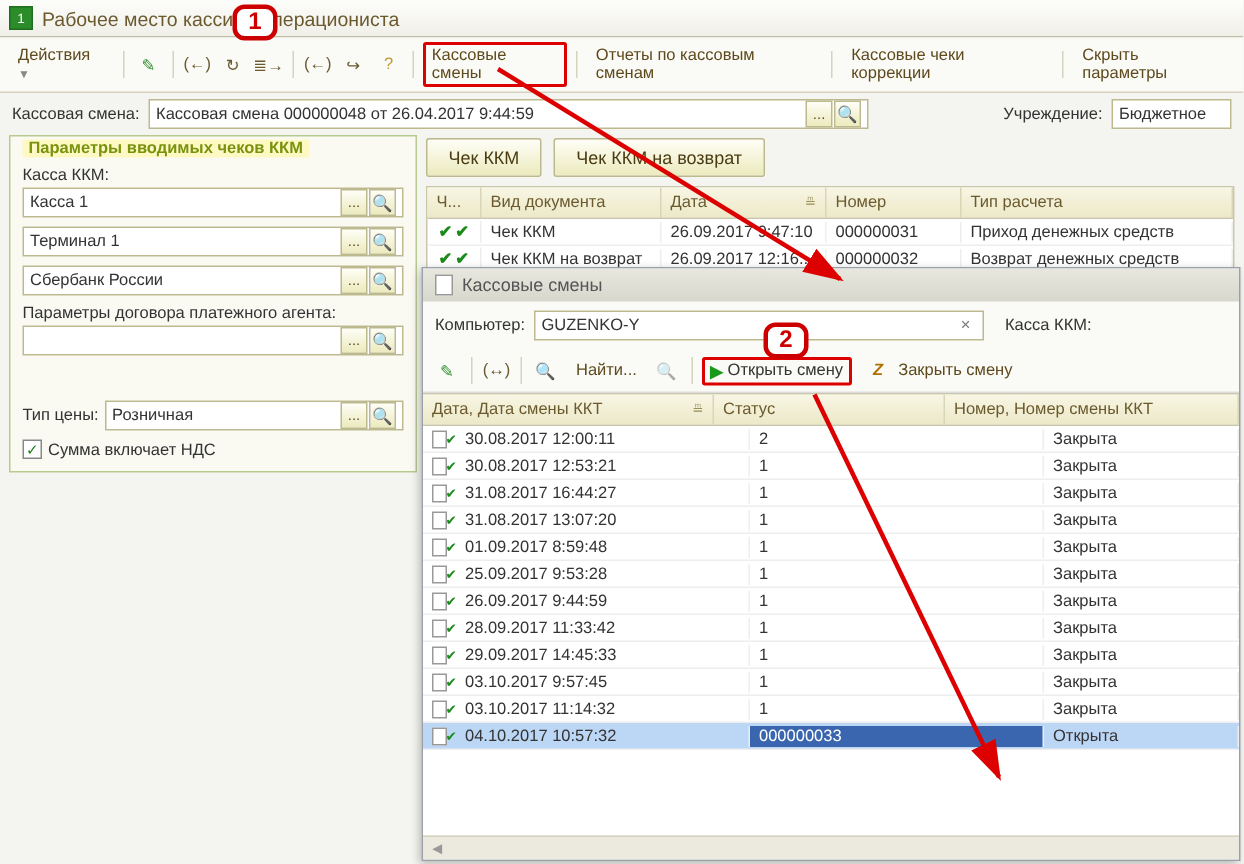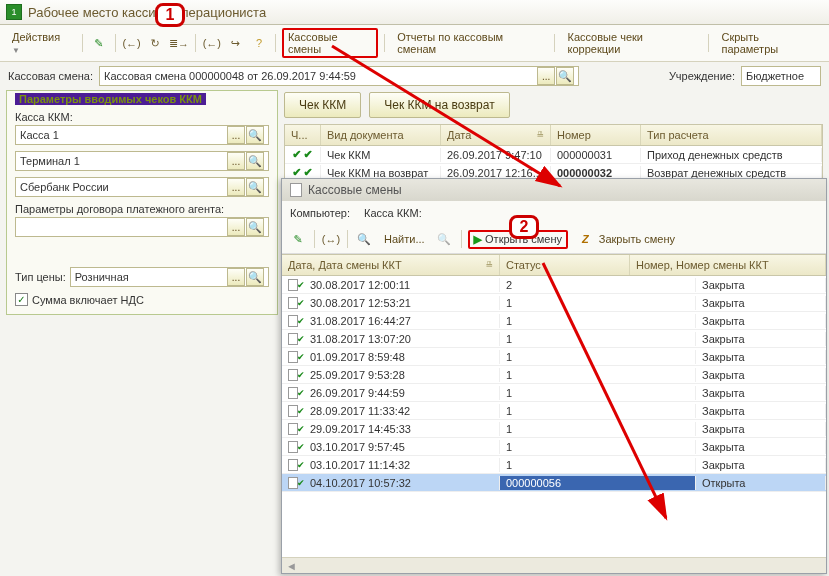--- a/index.html
+++ b/index.html
@@ -54,21 +54,21 @@
   }
   .main-area { display:flex; padding:0 6px; gap:6px; }
   .params-panel {
     width:272px;
     border:1px solid #b8c98f;
     background:#fafaf3;
     padding:4px 8px 8px 8px;
   }
   .panel-title {
     color:#7a930f; font-weight:bold; font-size:11px;
-    margin:-12px 0 4px 0; background:#4c1d95; display:inline-block; padding:0 4px;
+    margin:-12px 0 4px 0; background:#fef9c3; display:inline-block; padding:0 4px;
     position:relative; top:-2px;
   }
   .field-block { margin-bottom:6px; }
   .field-block .cap { color:#333; margin-bottom:2px; display:block;}
   .btn {
     background:linear-gradient(#fefef7,#eceabd);
     border:1px solid #bdb98f;
     color:#4a3c12;
     padding:4px 10px;
     cursor:pointer;
@@ -169,21 +169,21 @@
   <span class="tb-link">Отчеты по кассовым сменам</span>
   <span class="tb-sep"></span>
   <span class="tb-link">Кассовые чеки коррекции</span>
   <span class="tb-sep"></span>
   <span class="tb-link">Скрыть параметры</span>
 </div>
 
 <div class="row">
   <span class="label">Кассовая смена:</span>
   <div class="input" style="flex:0 0 480px;">
-    <span class="val">Кассовая смена 000000048 от 26.09.2017 9:44:59</span>
+    <span class="val">Кассовая смена 000000048 от 26.04.2017 9:44:59</span>
     <span class="btns">
       <span class="mini-btn">...</span>
       <span class="mini-btn mag">🔍</span>
     </span>
   </div>
   <span style="flex:1"></span>
   <span class="label">Учреждение:</span>
   <div class="input" style="flex:0 0 80px;">
     <span class="val">Бюджетное</span>
   </div>
@@ -283,21 +283,21 @@
             <div class="gr-cell" style="width:90px;">000000031</div>
             <div class="gr-cell" style="flex:1;">Приход денежных средств</div>
           </div>
           <div class="grid-row">
             <div class="gr-cell check-cell">
               <span class="ck">✔</span>
               <span class="ck">✔</span>
             </div>
             <div class="gr-cell" style="width:120px;">Чек ККМ на возврат</div>
             <div class="gr-cell" style="width:110px;">26.09.2017 12:16...</div>
-            <div class="gr-cell" style="width:90px;font-weight:bold;">000000032</div>
+            <div class="gr-cell" style="width:90px;">000000032</div>
             <div class="gr-cell" style="flex:1;">Возврат денежных средств</div>
           </div>
           <div class="grid-row">
             <div class="gr-cell check-cell">
               <span class="ck">✔</span>
               <span class="ck">✔</span>
             </div>
             <div class="gr-cell" style="flex:1;color:#bbb;"> </div>
           </div>
         </div>
@@ -305,20 +305,24 @@
   </div>
 </div>
 
 <div class="sub-window">
   <div class="sub-title">
     <span style="width:12px;height:14px;border:1px solid #999;background:#fff;"></span>
     <span>Кассовые смены</span>
   </div>
   <div class="row" style="padding:6px 8px;">
     <span class="label">Компьютер:</span>
+    <div class="input" style="flex:0 0 300px;">
+      <span class="val">GUZENKO-Y</span>
+      <span class="x-btn">×</span>
+    </div>
     <span class="label" style="margin-left:8px;">Касса ККМ:</span>
   </div>
   <div class="sub-toolbar">
     <span class="tb-icon pencil">✎</span>
     <span class="tb-sep"></span>
     <span class="tb-icon">(↔)</span>
     <span class="tb-sep"></span>
     <span class="tb-icon mag">🔍</span>
     <span class="tb-link">Найти...</span>
     <span class="tb-icon mag" style="opacity:0.5;">🔍</span>
@@ -327,21 +331,21 @@
       <span class="play">▶</span>
       <span>Открыть смену</span>
     </span>
     <span style="width:6px;"></span>
     <span class="zz">Z</span>
     <span class="tb-link">Закрыть смену</span>
   </div>
 
   <div class="shift-grid">
     <div class="sg-head">
-      <div class="gh-cell" style="width:218px;">
+      <div class="gh-cell" style="width:194px;">
           <span>Дата, Дата смены ККТ</span>
           <span class="sort-ic">≞</span>
         </div>
       <div class="gh-cell" style="flex:1;">Статус</div>
       <div class="gh-cell" style="width:196px;">Номер, Номер смены ККТ</div>
     </div>
     <div id="shifts-body">
         <div class="sg-row">
           <div class="sg-cell" style="width:218px;display:flex;align-items:center;gap:4px;"><span class="doc-ic">
               <span class="d"></span>
@@ -428,21 +432,21 @@
               <span class="ok">✔</span>
             </span>03.10.2017 11:14:32</div>
           <div class="sg-cell nc" style="width:196px;">1</div>
           <div class="sg-cell" style="flex:1;">Закрыта</div>
         </div>
         <div class="sg-row sel">
           <div class="sg-cell" style="width:218px;display:flex;align-items:center;gap:4px;"><span class="doc-ic">
               <span class="d"></span>
               <span class="ok">✔</span>
             </span>04.10.2017 10:57:32</div>
-          <div class="sg-cell nc" style="width:196px;">000000056</div>
+          <div class="sg-cell nc" style="width:196px;">000000033</div>
           <div class="sg-cell" style="flex:1;">Открыта</div>
         </div>
       </div>
   </div>
   <div class="scroll-strip">◄</div>
 </div>
 
 <div class="callout" style="left:155px; top:3px;">1</div>
 <div class="callout" style="left:509px; top:215px;">2</div>
 

